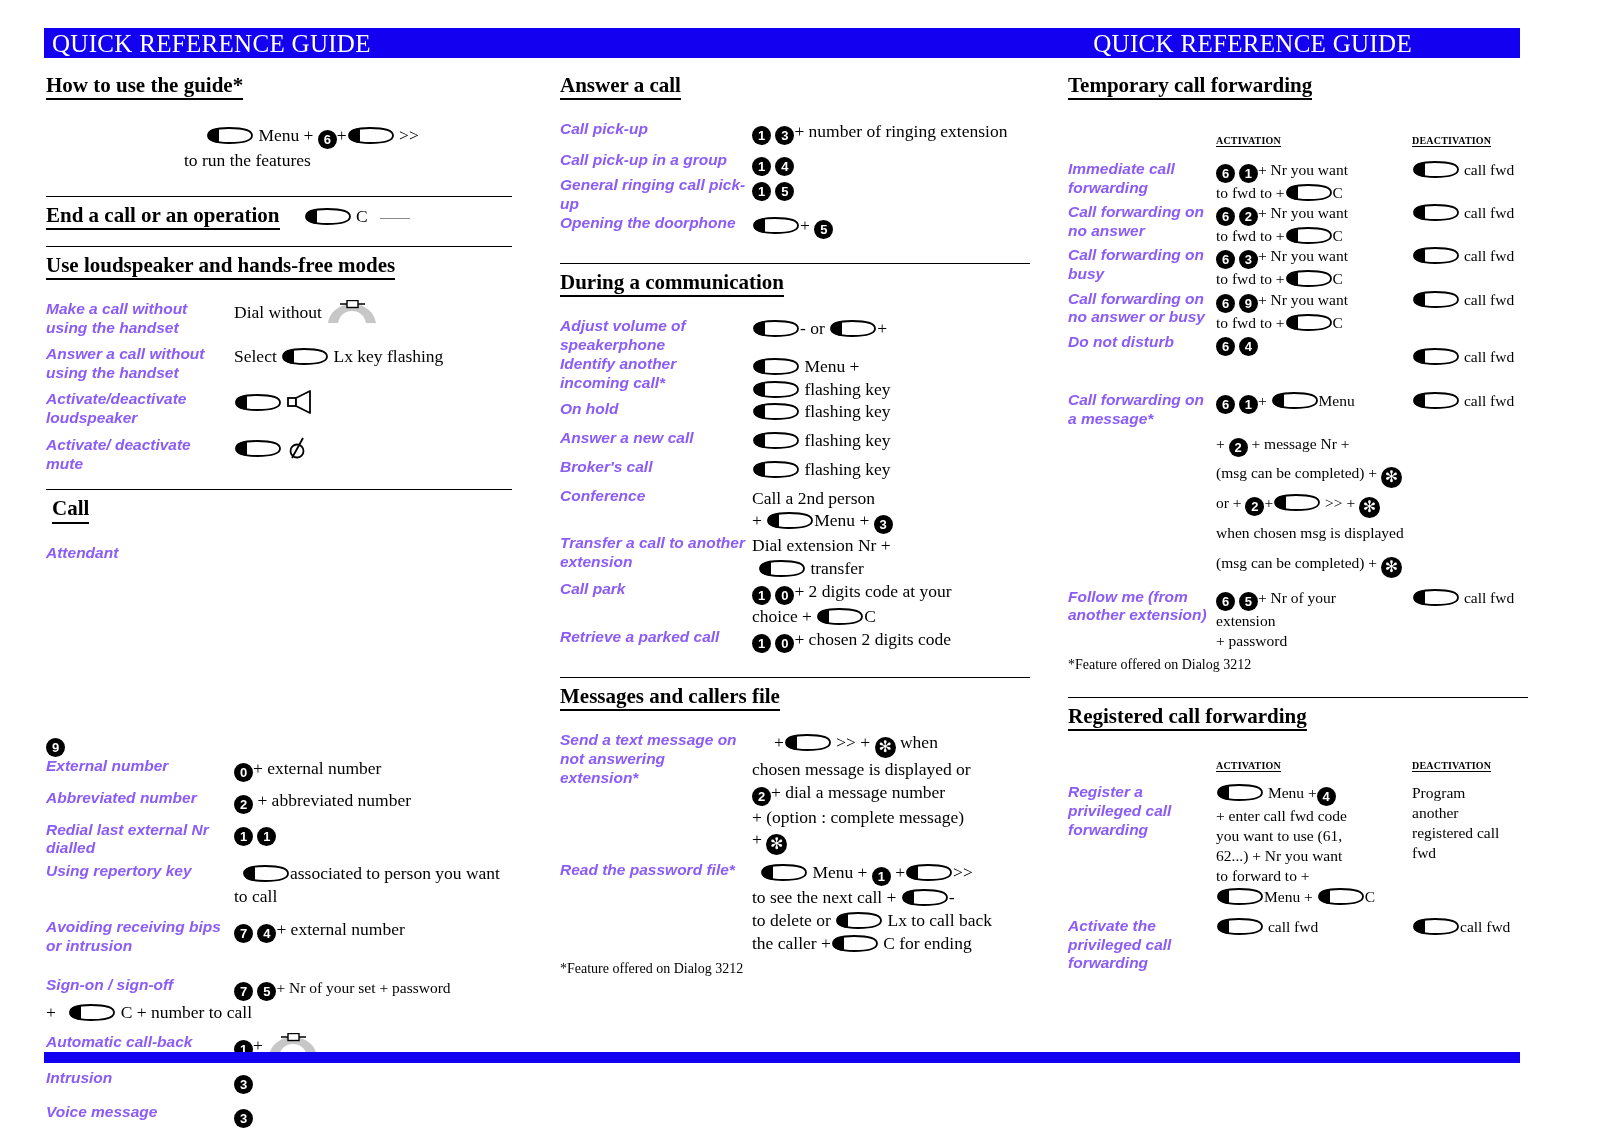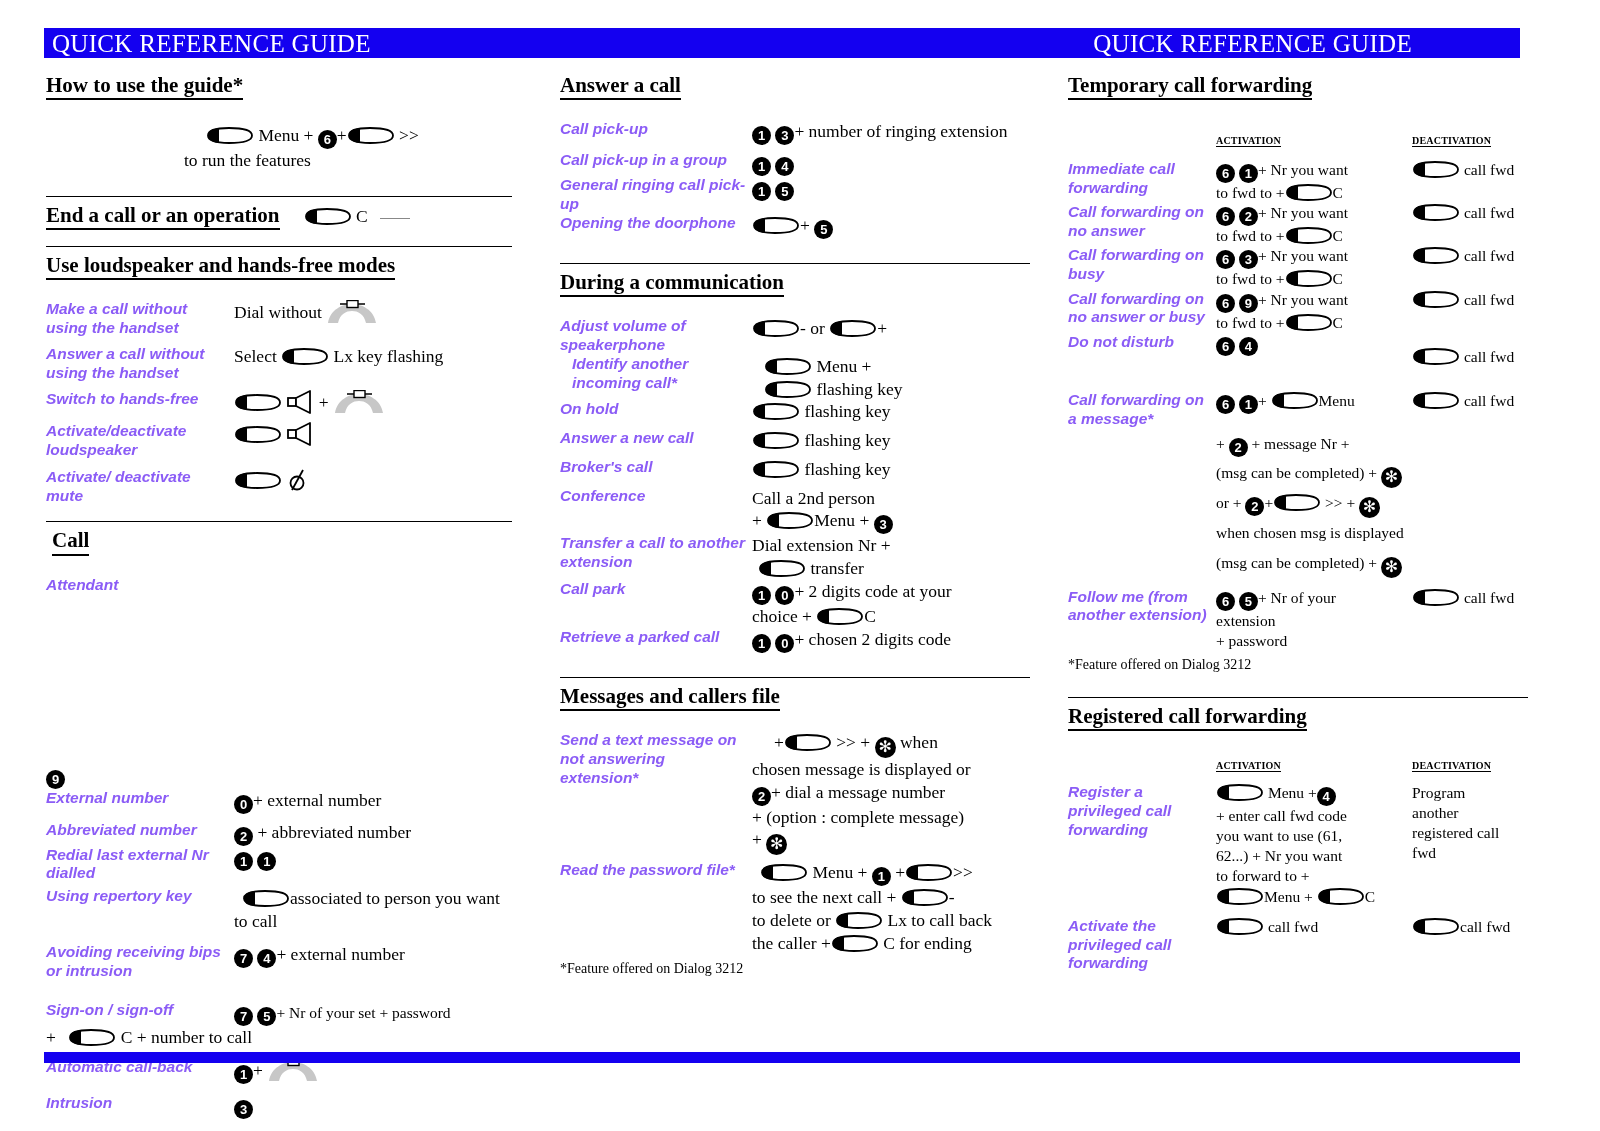--- a/index.html
+++ b/index.html
@@ -180,51 +180,32 @@
       <div class="c2 rom nw">
         <span>Select</span>
         <span class="ico key"><svg viewBox="0 0 48 17">
               <path d="M2 8.5 C2 3.5 9 1 23 1 C40 1 46 4 46 8.5 C46 13 40 16 23 16 C9 16 2 13.5 2 8.5 Z" fill="#fff" stroke="#000" stroke-width="1.8"></path>
               <path d="M2 8.5 C2 4.2 6 1.8 13 1.3 L13 15.7 C6 15.2 2 12.8 2 8.5 Z" fill="#000"></path>
             </svg></span>
         <span>Lx key flashing</span>
       </div>
     </div>
 
+
     <div class="row" style="margin-bottom:8px;">
-      <div class="c1 lbl">Switch to hands-free</div>
+      <div class="c1 lbl">Activate/deactivate loudspeaker</div>
       <div class="c2 rom">
         <span class="ico key"><svg viewBox="0 0 48 17">
               <path d="M2 8.5 C2 3.5 9 1 23 1 C40 1 46 4 46 8.5 C46 13 40 16 23 16 C9 16 2 13.5 2 8.5 Z" fill="#fff" stroke="#000" stroke-width="1.8"></path>
               <path d="M2 8.5 C2 4.2 6 1.8 13 1.3 L13 15.7 C6 15.2 2 12.8 2 8.5 Z" fill="#000"></path>
             </svg></span>
         <span class="ico spk"><svg viewBox="0 0 28 24">
               <rect x="2" y="8" width="8" height="8" fill="#fff" stroke="#000" stroke-width="1.8"></rect>
               <path d="M10 8 L24 1 L24 23 L10 16 Z" fill="#fff" stroke="#000" stroke-width="1.8" stroke-linejoin="round"></path>
             </svg></span>
-        <span>+</span>
-        <span class="ico hand"><svg viewBox="0 0 52 24">
-              <path d="M2 23 C4 10 16 4 26 4 C36 4 48 10 50 23 L40 23 C38 14 32 11 26 11 C20 11 14 14 12 23 Z" fill="#c7c7c7"></path>
-              <rect x="21" y="0.5" width="11" height="7" fill="#fff" stroke="#000" stroke-width="1.4"></rect>
-              <path d="M14 4 L21 4 M32 4 L39 4" stroke="#000" stroke-width="1.6"></path>
-            </svg></span>
-      </div>
-    </div>
-
-    <div class="row" style="margin-bottom:8px;">
-      <div class="c1 lbl">Activate/deactivate loudspeaker</div>
-      <div class="c2 rom">
-        <span class="ico key"><svg viewBox="0 0 48 17">
-              <path d="M2 8.5 C2 3.5 9 1 23 1 C40 1 46 4 46 8.5 C46 13 40 16 23 16 C9 16 2 13.5 2 8.5 Z" fill="#fff" stroke="#000" stroke-width="1.8"></path>
-              <path d="M2 8.5 C2 4.2 6 1.8 13 1.3 L13 15.7 C6 15.2 2 12.8 2 8.5 Z" fill="#000"></path>
-            </svg></span>
-        <span class="ico spk"><svg viewBox="0 0 28 24">
-              <rect x="2" y="8" width="8" height="8" fill="#fff" stroke="#000" stroke-width="1.8"></rect>
-              <path d="M10 8 L24 1 L24 23 L10 16 Z" fill="#fff" stroke="#000" stroke-width="1.8" stroke-linejoin="round"></path>
-            </svg></span>
       </div>
     </div>
 
     <div class="row">
       <div class="c1 lbl">Activate/ deactivate mute</div>
       <div class="c2 rom">
         <span class="ico key"><svg viewBox="0 0 48 17">
               <path d="M2 8.5 C2 3.5 9 1 23 1 C40 1 46 4 46 8.5 C46 13 40 16 23 16 C9 16 2 13.5 2 8.5 Z" fill="#fff" stroke="#000" stroke-width="1.8"></path>
               <path d="M2 8.5 C2 4.2 6 1.8 13 1.3 L13 15.7 C6 15.2 2 12.8 2 8.5 Z" fill="#000"></path>
             </svg></span>
@@ -246,21 +227,21 @@
     <div class="row" style="flex-direction:column;">
       <div class="c1 lbl">Attendant</div>
       <div class="c2 rom"><span class="dig">9</span></div>
     </div>
 
     <div class="row" style="margin-bottom:7px;">
       <div class="c1 lbl">External number</div>
       <div class="c2 rom"><span class="dig">0</span><span>+ external number</span></div>
     </div>
 
-    <div class="row" style="">
+    <div class="row" style="margin-bottom:7px;">
       <div class="c1 lbl">Abbreviated number</div>
       <div class="c2 rom"><span class="dig">2</span> <span>+ abbreviated number</span></div>
     </div>
 
     <div class="row" style="margin-bottom:4px;">
       <div class="c1 lbl">Redial last external Nr dialled</div>
       <div class="c2 rom"><span class="dig">1</span> <span class="dig">1</span></div>
     </div>
 
     <div class="row">
@@ -382,21 +363,21 @@
             </svg></span><span>-</span>
         <span>or</span>
         <span class="ico key"><svg viewBox="0 0 48 17">
               <path d="M2 8.5 C2 3.5 9 1 23 1 C40 1 46 4 46 8.5 C46 13 40 16 23 16 C9 16 2 13.5 2 8.5 Z" fill="#fff" stroke="#000" stroke-width="1.8"></path>
               <path d="M2 8.5 C2 4.2 6 1.8 13 1.3 L13 15.7 C6 15.2 2 12.8 2 8.5 Z" fill="#000"></path>
             </svg></span><span>+</span>
       </div>
     </div>
 
     <div class="row">
-      <div class="c1 lbl" style="flex:0 0 192px;margin-left:12px;">Identify another incoming call*</div>
+      <div class="c1 lbl" style="flex:0 0 192px;">Identify another incoming call*</div>
       <div class="c2 rom">
         <div><span class="ico key"><svg viewBox="0 0 48 17">
                 <path d="M2 8.5 C2 3.5 9 1 23 1 C40 1 46 4 46 8.5 C46 13 40 16 23 16 C9 16 2 13.5 2 8.5 Z" fill="#fff" stroke="#000" stroke-width="1.8"></path>
                 <path d="M2 8.5 C2 4.2 6 1.8 13 1.3 L13 15.7 C6 15.2 2 12.8 2 8.5 Z" fill="#000"></path>
               </svg></span> <span>Menu +</span></div>
         <div><span class="ico key"><svg viewBox="0 0 48 17">
                 <path d="M2 8.5 C2 3.5 9 1 23 1 C40 1 46 4 46 8.5 C46 13 40 16 23 16 C9 16 2 13.5 2 8.5 Z" fill="#fff" stroke="#000" stroke-width="1.8"></path>
                 <path d="M2 8.5 C2 4.2 6 1.8 13 1.3 L13 15.7 C6 15.2 2 12.8 2 8.5 Z" fill="#000"></path>
               </svg></span> <span>flashing key</span></div>
       </div>

